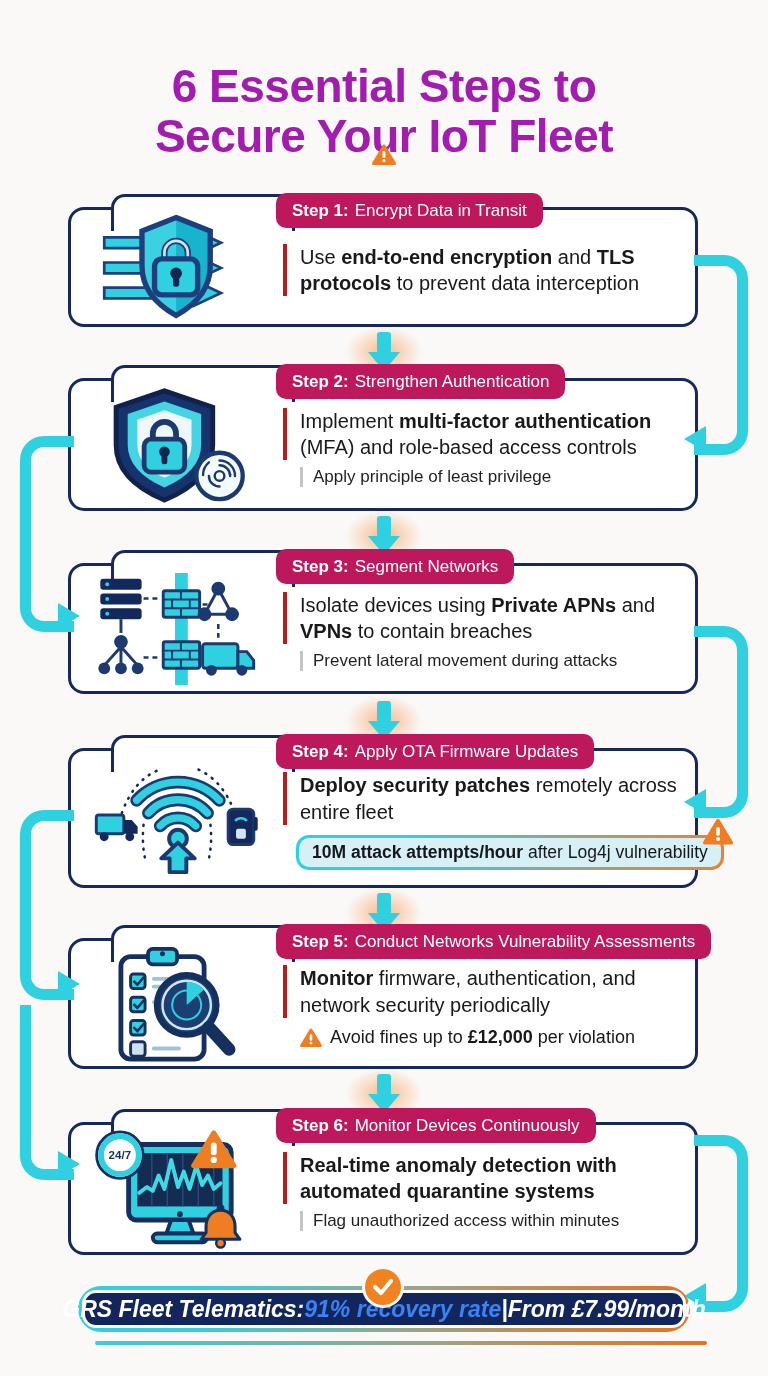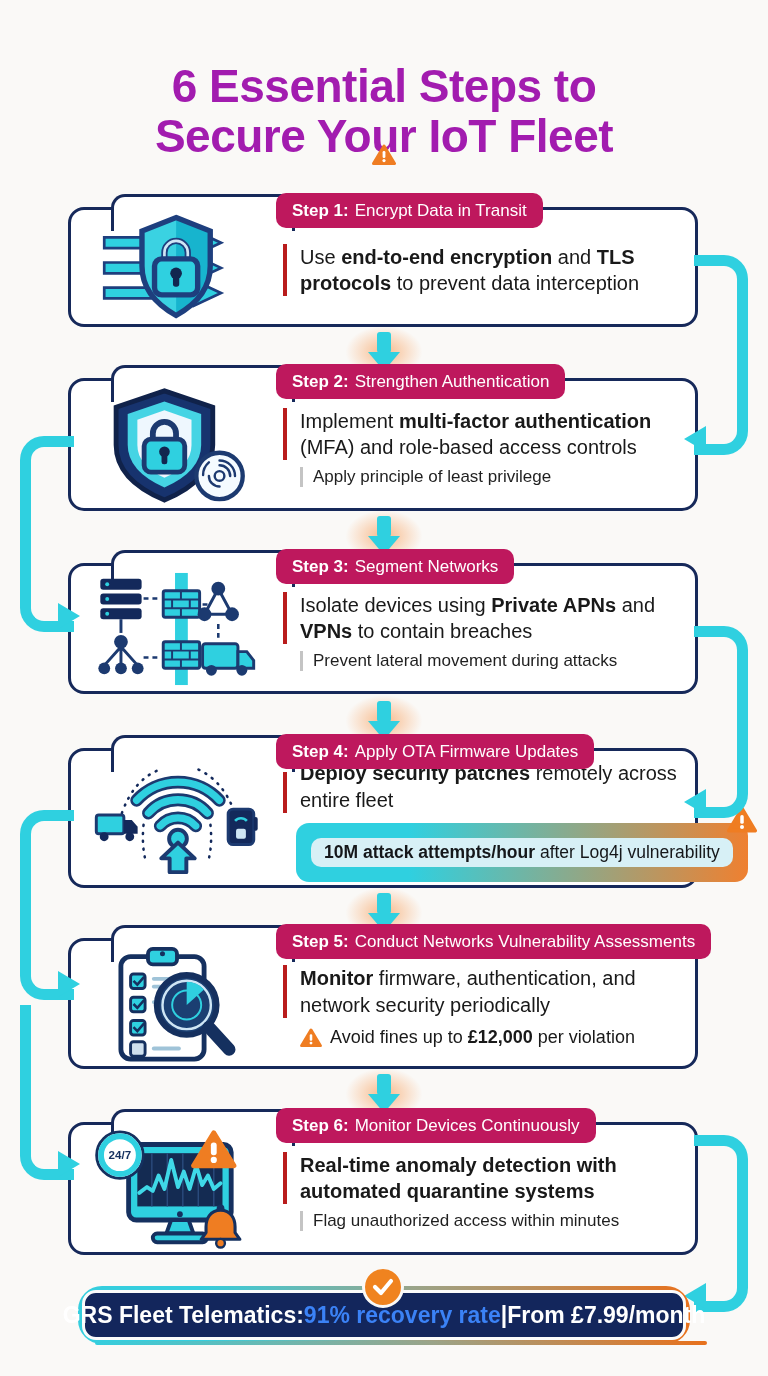--- a/index.html
+++ b/index.html
@@ -24,21 +24,21 @@
     align-items:center;justify-content:center;}
   .content{margin-left:212px;height:100%;display:flex;flex-direction:column;
     justify-content:center;padding:14px 12px 8px 0;box-sizing:border-box;}
   .main-text{font-size:20px;line-height:1.32;color:#191919;border-left:4px solid #b91c1c;
     padding-left:13px;margin:0;}
   .sub-text{font-size:17px;color:#1f1f1f;border-left:3px solid #c4c4c4;padding-left:10px;
     margin:7px 0 0 17px;}
   .warn-row{display:flex;align-items:flex-end;gap:8px;font-size:18px;color:#191919;
     margin:9px 0 0 17px;}
   .stat-wrap{position:relative;margin:10px 0 0 13px;width:fit-content;
-    background:linear-gradient(90deg,#2fd0e0 25%,#ef8030);padding:15px;border-radius:13px;}
+    background:linear-gradient(90deg,#2fd0e0 25%,#ef8030);padding:3px;border-radius:13px;}
   .stat-box{background:#d7f0f6;border-radius:10px;padding:4px 13px;font-size:17.5px;
     color:#15171a;white-space:nowrap;}
   .stat-warning{position:absolute;top:-17px;right:-9px;}
 
   
   .flow-arrow{position:absolute;left:344px;width:80px;height:46px;}
   .flow-arrow .glow{position:absolute;left:0;top:-4px;width:80px;height:54px;
     background:radial-gradient(ellipse at center,rgba(246,146,70,.62),rgba(246,146,70,0) 68%);}
   .flow-arrow .stem{position:absolute;left:33px;top:3px;width:14px;height:21px;
     background:#2fd0e0;border-radius:3px;}
@@ -52,23 +52,23 @@
   .conn-l{border:11px solid #2fd0e0;border-right:none;border-radius:24px 0 0 24px;left:20px;}
   .conn-l.no-top{border-top:none;border-radius:0 0 0 24px;}
   .conn .tipL{position:absolute;left:-10px;bottom:-8px;width:0;height:0;
     border-top:13px solid transparent;border-bottom:13px solid transparent;
     border-right:22px solid #2fd0e0;}
   .conn .tipR{position:absolute;right:-6px;bottom:-8px;width:0;height:0;
     border-top:13px solid transparent;border-bottom:13px solid transparent;
     border-left:22px solid #2fd0e0;}
 
   
-  .footer-wrap{position:absolute;left:78px;top:1286px;width:612px;height:58px;
+  .footer-wrap{position:absolute;left:78px;top:1286px;width:612px;height:46px;
     border-radius:24px;background:linear-gradient(90deg,#35cede 20%,#9aa489 55%,#e8711c);
-    padding:4px;box-sizing:border-box;}
+    padding:4px;box-sizing:border-box;font-style:italic;}
   .footer-pill{width:100%;height:100%;box-sizing:border-box;background:#13265c;
     border:3px solid #fbfbfb;border-radius:14px;display:flex;align-items:center;
     justify-content:center;font-size:23px;font-weight:700;color:#ffffff;white-space:nowrap;}
   .check-circle{position:absolute;left:362px;top:1266px;width:42px;height:42px;border-radius:50%;
     background:#f0831f;border:3px solid #faf9f7;box-sizing:border-box;display:flex;
     align-items:center;justify-content:center;z-index:4;}
   .bottom-line{position:absolute;left:95px;top:1341px;width:612px;height:4px;border-radius:2px;
     background:linear-gradient(90deg,#35cede,#9aa489 55%,#e8711c);}
 </style>
 </head>

